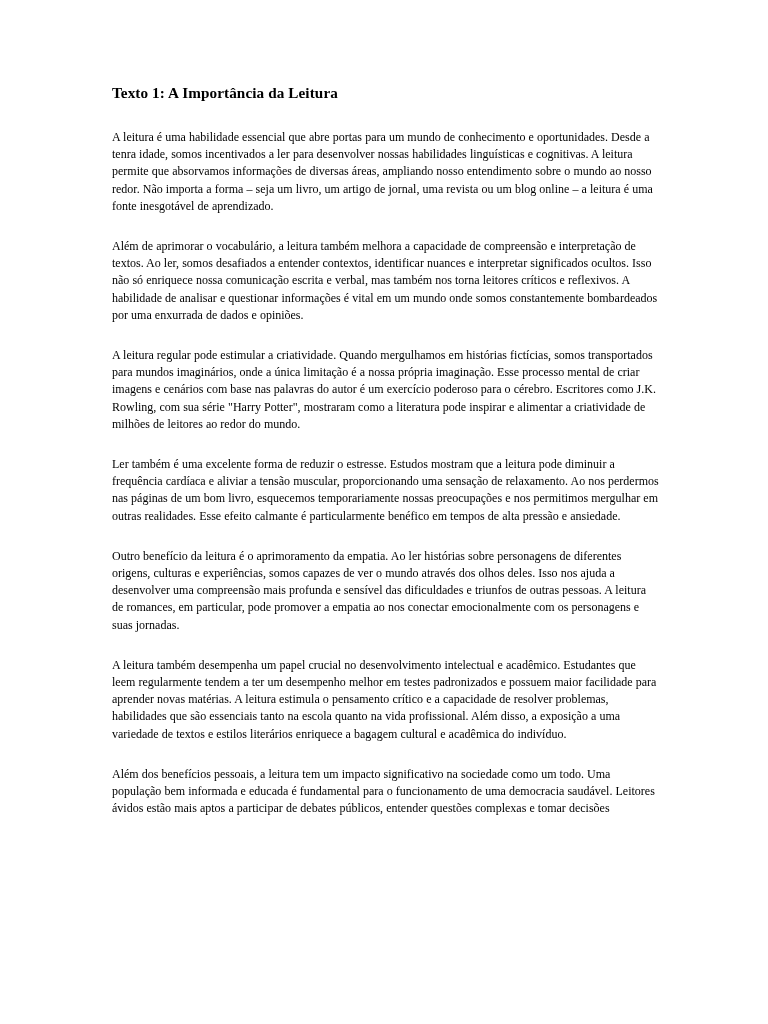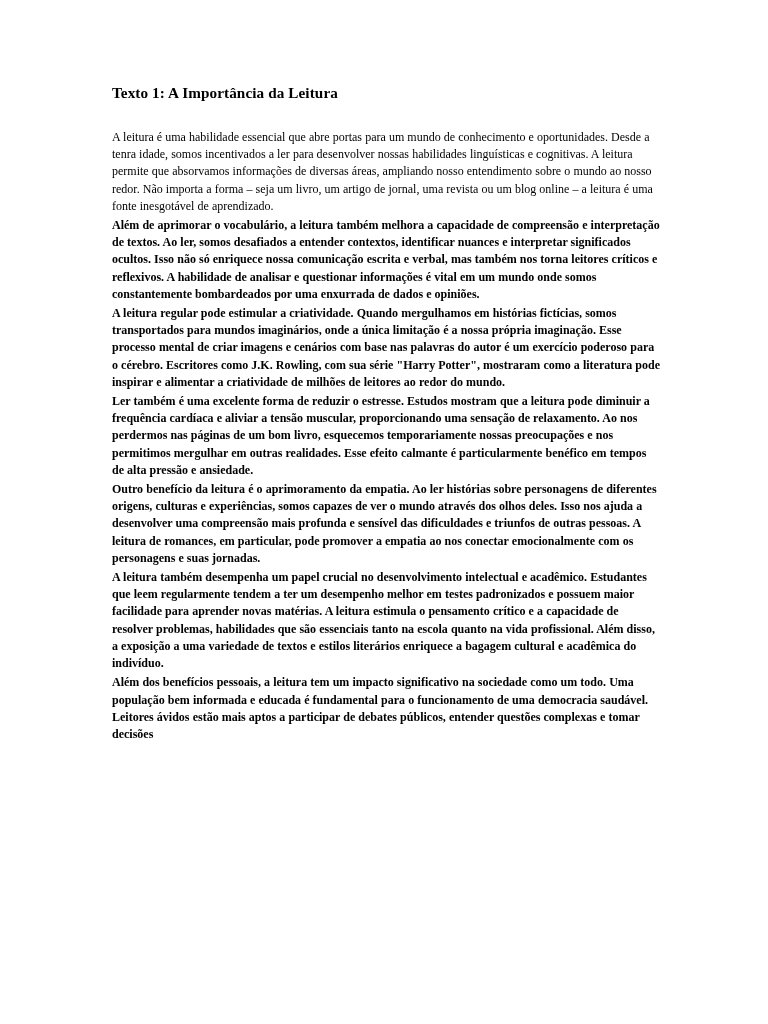--- a/index.html
+++ b/index.html
@@ -45,22 +45,21 @@
     text-rendering: optimizeLegibility;
     hyphens: none;
     word-spacing: 0.1px;
   }
   
   .para-first {
     margin-top: 27px;
   }
   
   .para + .para {
-    margin-top: 2px;
-    font-weight: bold;
+    margin-top: 23px;
   }
 </style>
 </head>
 <body>
 
 <div class="page">
   <div class="content">
 
     <h1 class="doc-heading">Texto 1: A Importância da Leitura</h1>
 

